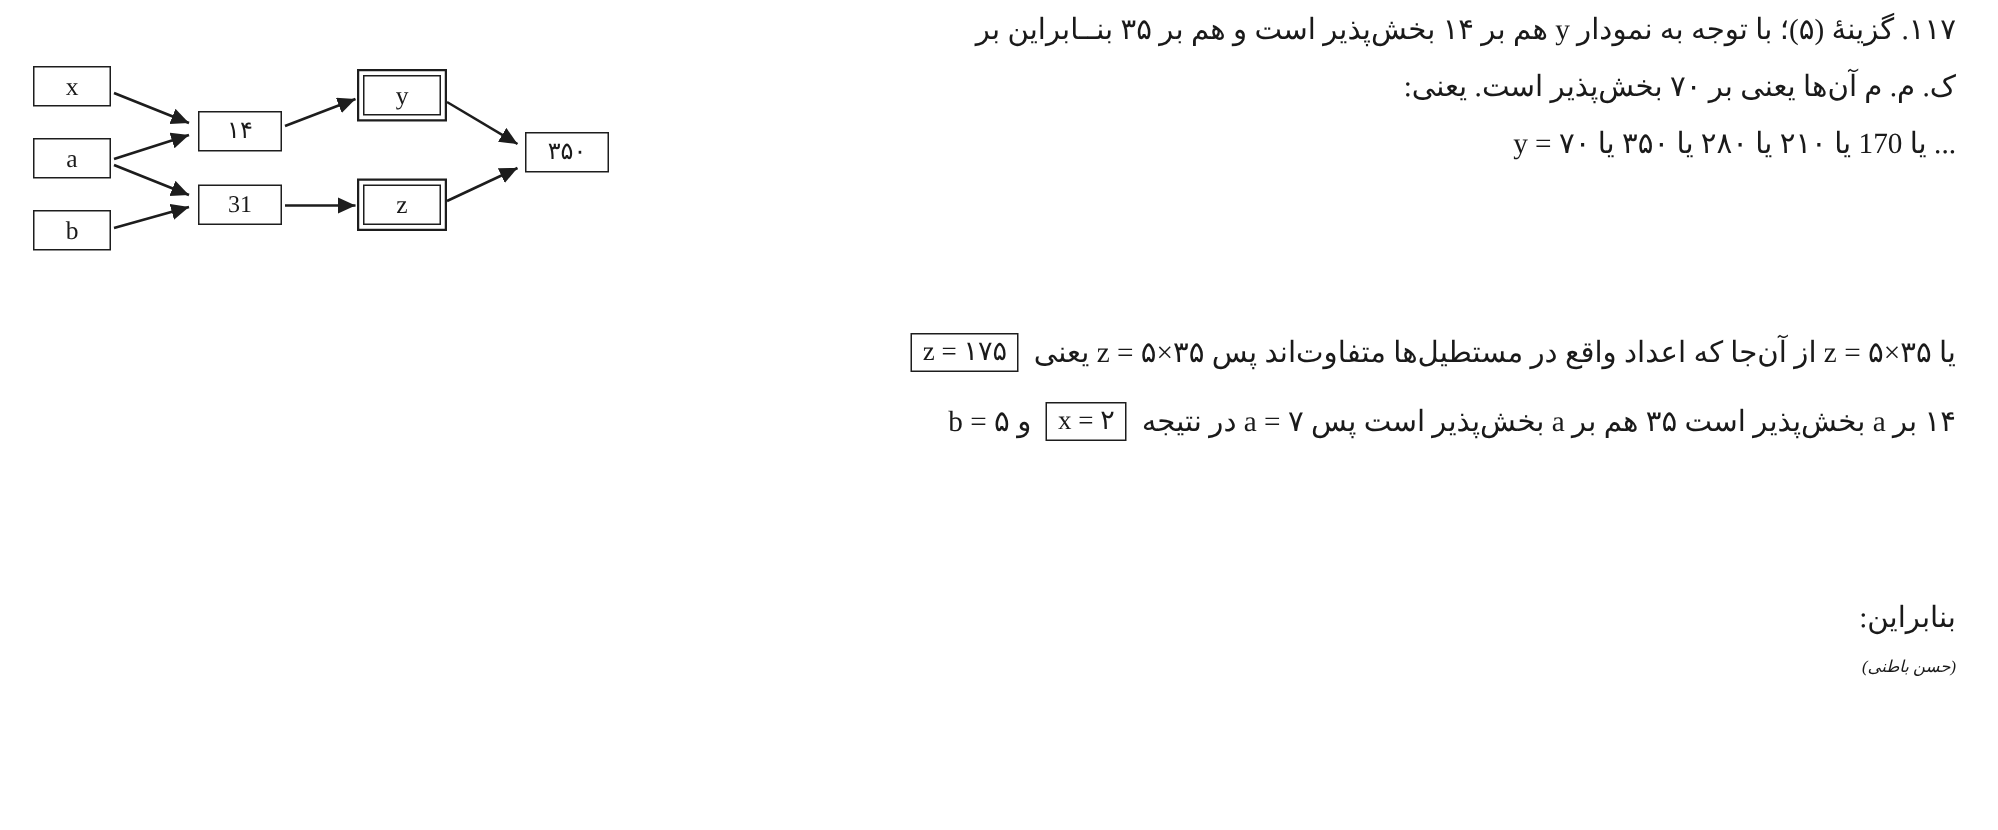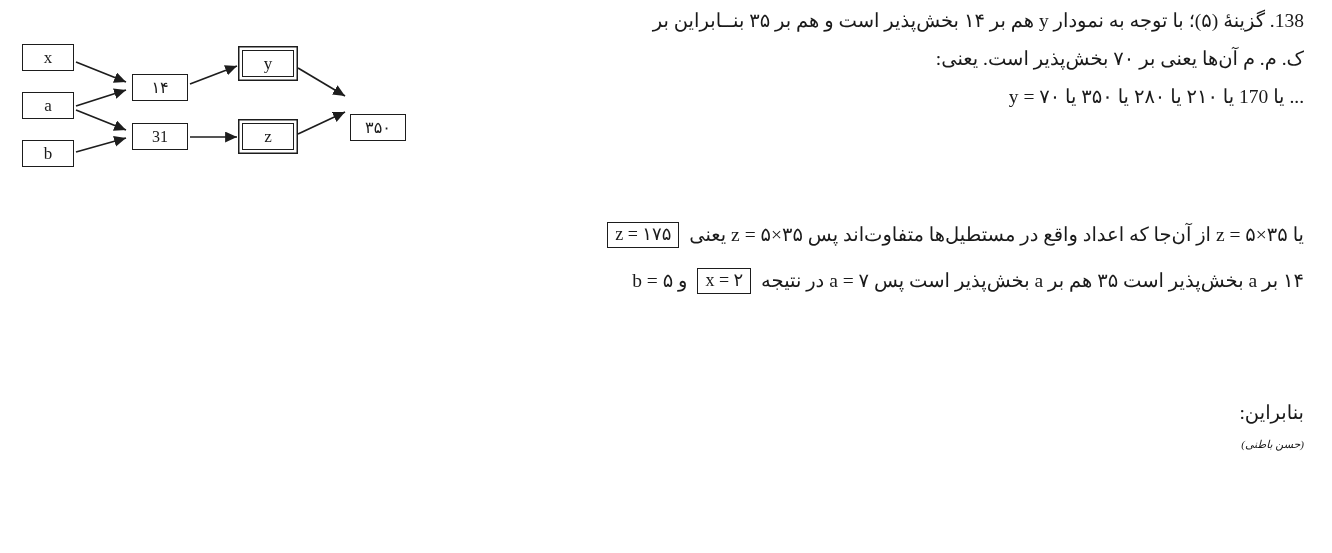--- a/index.html
+++ b/index.html
@@ -46,21 +46,21 @@
   .node.num   { width: 56px; height: 27px; font-size: 16px; }
   .node.dbl   { box-shadow: 0 0 0 2.5px #ffffff, 0 0 0 4px #1d1d1d; }
 
   #nx { left: 12px;  top: 14px; }
   #na { left: 12px;  top: 62px; }
   #nb { left: 12px;  top: 110px; }
   #n14 { left: 122px; top: 44px; }
   #n35 { left: 122px; top: 93px; }
   #ny  { left: 232px; top: 20px; }
   #nz  { left: 232px; top: 93px; }
-  #n350 { left: 340px; top: 58px; margin-top: 26px; }
+  #n350 { left: 340px; top: 58px; }
 
   
   .txt {
     position: absolute;
     font-size: 19.5px;
     line-height: 1.35;
     white-space: nowrap;
     direction: rtl;
     unicode-bidi: isolate;
   }
@@ -138,21 +138,21 @@
       <span>y</span>
     </div>
     <div class="node small dbl" id="nz">
       <span>z</span>
     </div>
     <div class="node num" id="n350">
       <span>۳۵۰</span>
     </div>
   </div>
 
-  <div class="txt" id="l1">138. گزینۀ (۵)؛ با توجه به نمودار y هم بر ۱۴ بخش‌پذیر است و هم بر ۳۵ بنــابراین بر</div>
+  <div class="txt" id="l1">۱۱۷. گزینۀ (۵)؛ با توجه به نمودار y هم بر ۱۴ بخش‌پذیر است و هم بر ۳۵ بنــابراین بر</div>
   <div class="txt" id="l2">ک. م. م آن‌ها یعنی بر ۷۰ بخش‌پذیر است. یعنی:</div>
   <div class="txt ltr" id="l3">y = ۷۰ یا 170 یا ۲۱۰ یا ۲۸۰ یا ۳۵۰ یا ...</div>
 
 
 
   <div class="txt" id="l6">
     <span>یا ۳۵×۵ = z از آن‌جا که اعداد واقع در مستطیل‌ها متفاوت‌اند پس ۳۵×۵ = z یعنی</span>
     <span class="boxed ltr">z = ۱۷۵</span>
   </div>
 

